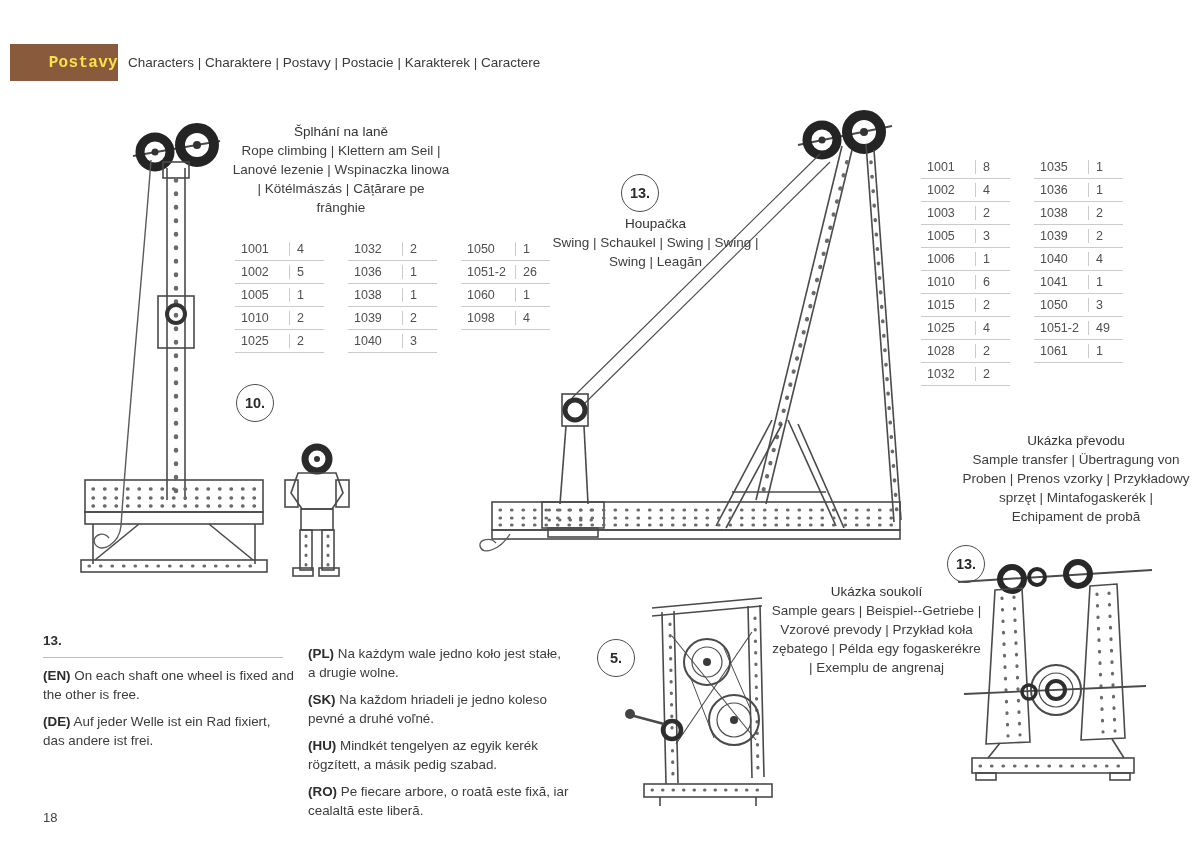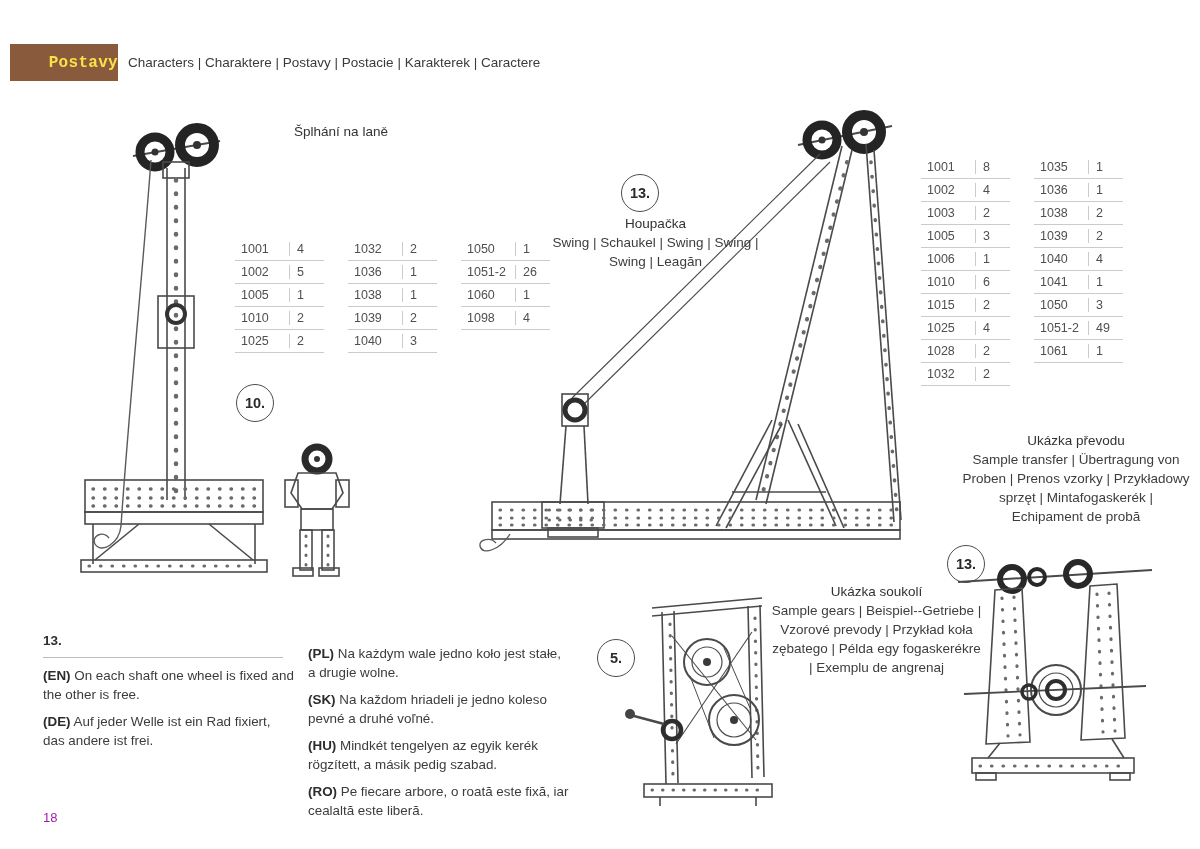--- a/index.html
+++ b/index.html
@@ -29,21 +29,21 @@
   .ptable{font-size:12.5px;color:#4f4f4f;}
   .prow{display:flex;align-items:center;height:22px;border-bottom:1px solid #cbcbcb;}
   .pnum{width:48px;padding-left:6px;}
   .pqty{width:27px;border-left:1px solid #cbcbcb;padding-left:7px;}
 
   
   .notes-h{font-weight:bold;font-size:13.5px;color:#2e2e2e;}
   .rule{border-top:1px solid #bdbdbd;}
   .note{font-size:13.4px;line-height:1.42;margin:0 0 8px 0;color:#3c3c3c;}
   .note b{color:#2c2c2c;}
-  .pagenum{font-size:13px;color:#a21caf;}
+  .pagenum{font-size:13px;color:#404040;}
 
   svg{display:block;}
 </style>
 </head>
 <body>
 
 <div class="page">
 
   <div class="abs hdr-badge">
     <span>Postavy</span>
@@ -85,20 +85,21 @@
       <rect x="267" y="422" width="12" height="40"></rect>
       <line x1="251" y1="428" x2="251" y2="458" stroke="#6a6a6a" stroke-width="3" stroke-linecap="round" stroke-dasharray="0.5 9"></line>
       <line x1="273" y1="428" x2="273" y2="458" stroke="#6a6a6a" stroke-width="3" stroke-linecap="round" stroke-dasharray="0.5 9"></line>
       <rect x="238" y="460" width="20" height="8"></rect>
       <rect x="264" y="460" width="20" height="8"></rect>
     </g>
   </svg>
 
   <div class="abs cap" style="left:232px;top:124px;width:218px">
     <p class="t">Šplhání na laně</p>
+    <p class="s">Rope climbing | Klettern am Seil | Lanové lezenie | Wspinaczka linowa | Kötélmászás | Cățărare pe frânghie</p>
   </div>
 
   <div class="abs parts" style="left:235px;top:238px">
     <div class="ptable">
         <div class="prow">
           <span class="pnum">1001</span>
           <span class="pqty">4</span>
         </div>
         <div class="prow">
           <span class="pnum">1002</span>

